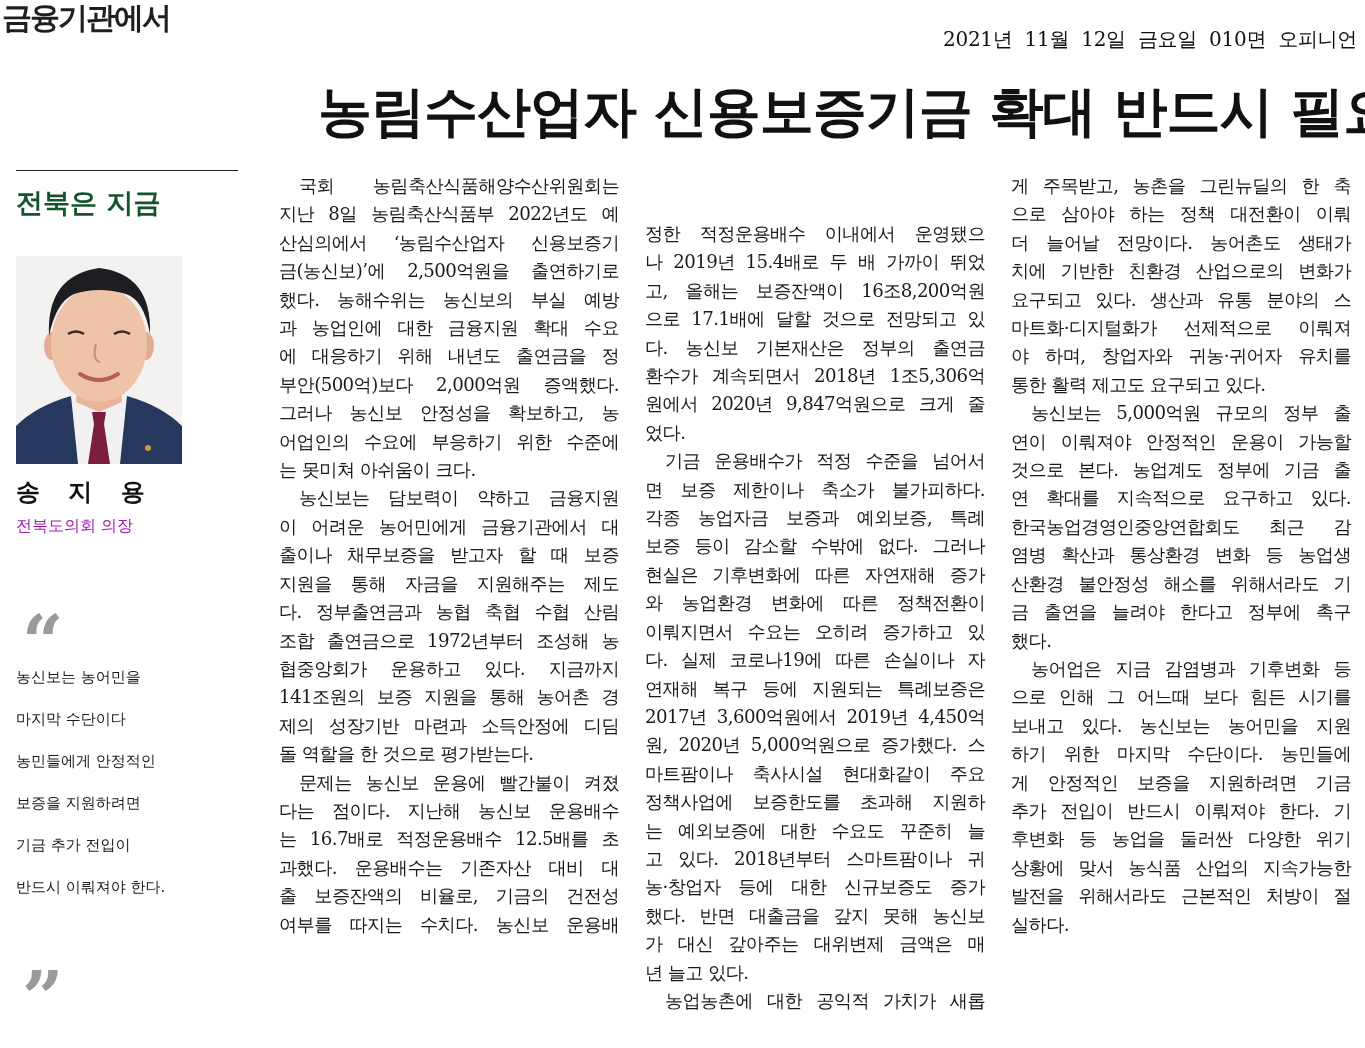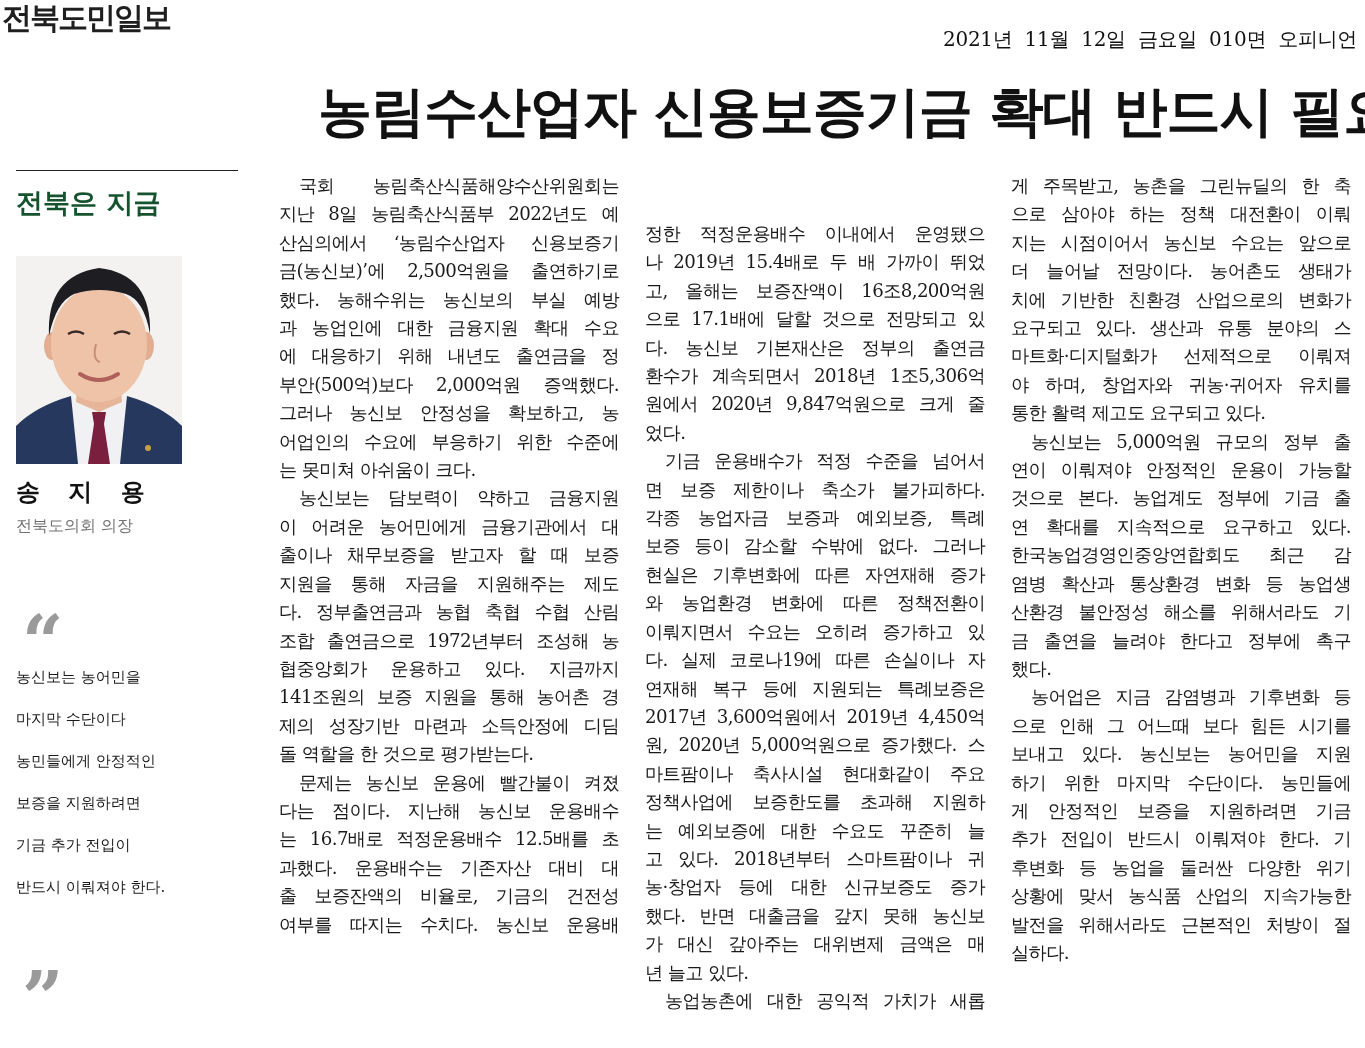--- a/index.html
+++ b/index.html
@@ -38,21 +38,21 @@
     background: #f4f3f1; overflow: hidden;
   }
   .author-name {
     position: absolute; left: 0; top: 306px;
     font-family: "DejaVu Sans", "Liberation Sans", sans-serif;
     font-weight: bold; font-size: 24px; letter-spacing: 10px; color: #111;
   }
   .author-title {
     position: absolute; left: 0; top: 346px;
     font-family: "DejaVu Sans", "Liberation Sans", sans-serif;
-    font-size: 16px; color: #737373;
+    font-size: 16px; color: #a21caf;
   }
   .quote-open, .quote-close {
     position: absolute; left: 6px;
     font-family: "DejaVu Serif", "Liberation Serif", serif;
     font-weight: bold; font-size: 72px; color: #9a9a9a; line-height: 60px;
   }
   .quote-open { top: 442px; }
   .quote-close { top: 798px; }
   .pullquote {
     position: absolute; left: 0; top: 486px; width: 230px;
@@ -69,21 +69,21 @@
   }
   .col .ln { display: block; white-space: nowrap; text-align-last: justify; text-align: justify; }
   .col .ln.last { text-align-last: left; }
   #col1 { left: 279px; }
   #col2 { left: 645px; margin-top: 48px; }
   #col3 { left: 1011px; }
 </style>
 </head>
 <body>
 
-<div class="masthead">전북도민일보</div>
+<div class="masthead">금융기관에서</div>
 <div class="dateline">2021년  11월  12일  금요일  010면  오피니언</div>
 <h1 class="headline" style="margin:0;">농림수산업자 신용보증기금 확대 반드시 필요</h1>
 
 <aside class="sidebar">
   <div class="side-rule"></div>
   <div class="column-name">전북은 지금</div>
 
   <div class="photo" role="img" aria-label="portrait of 송지용">
     <svg width="166" height="208" viewBox="0 0 166 208" xmlns="http://www.w3.org/2000/svg">
       <rect width="166" height="208" fill="#f3f2f0"></rect>
@@ -185,21 +185,20 @@
     <span class="ln">고 있다. 2018년부터 스마트팜이나 귀</span>
     <span class="ln">농·창업자 등에 대한 신규보증도 증가</span>
     <span class="ln">했다. 반면 대출금을 갚지 못해 농신보</span>
     <span class="ln">가 대신 갚아주는 대위변제 금액은 매</span>
     <span class="ln last">년 늘고 있다.</span>
     <span class="ln" style="text-indent: 1.1em;">농업농촌에 대한 공익적 가치가 새롭</span>
   </div>
 <div class="col" id="col3">
     <span class="ln">게 주목받고, 농촌을 그린뉴딜의 한 축</span>
     <span class="ln">으로 삼아야 하는 정책 대전환이 이뤄</span>
-    <span class="ln">지는 시점이어서 농신보 수요는 앞으로</span>
     <span class="ln">더 늘어날 전망이다. 농어촌도 생태가</span>
     <span class="ln">치에 기반한 친환경 산업으로의 변화가</span>
     <span class="ln">요구되고 있다. 생산과 유통 분야의 스</span>
     <span class="ln">마트화·디지털화가 선제적으로 이뤄져</span>
     <span class="ln">야 하며, 창업자와 귀농·귀어자 유치를</span>
     <span class="ln last">통한 활력 제고도 요구되고 있다.</span>
     <span class="ln" style="text-indent: 1.1em;">농신보는 5,000억원 규모의 정부 출</span>
     <span class="ln">연이 이뤄져야 안정적인 운용이 가능할</span>
     <span class="ln">것으로 본다. 농업계도 정부에 기금 출</span>
     <span class="ln">연 확대를 지속적으로 요구하고 있다.</span>

